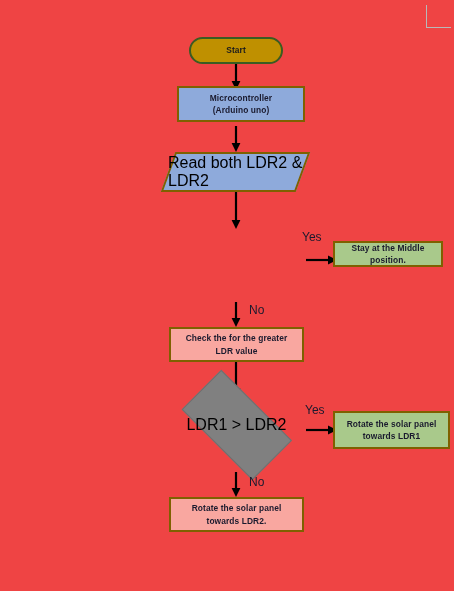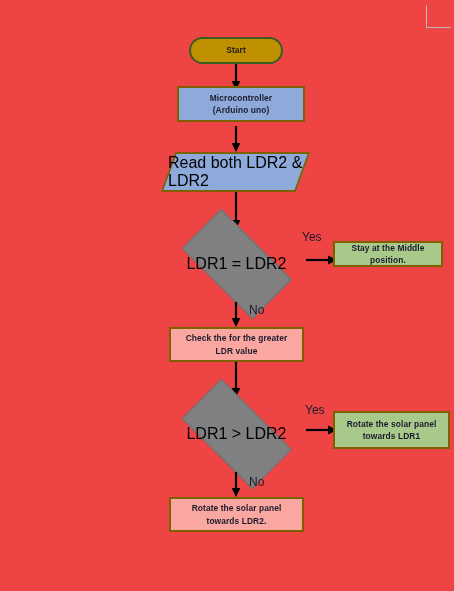--- a/index.html
+++ b/index.html
@@ -161,26 +161,20 @@
     </div>
   </div>
 
   <div class="conn" style="left:230px; top:192px; width:12px; height:38px;">
     <svg width="12" height="38" viewBox="0 0 12 38">
       <line x1="6" y1="0" x2="6" y2="29" stroke="#000000" stroke-width="2.2"></line>
       <polygon points="6,37 1.6,28 10.4,28" fill="#000000"></polygon>
     </svg>
   </div>
 
-  <div class="diamond-wrap" style="left:167px; top:226px; width:139px; height:76px;">
-    <div class="diamond-shape"></div>
-    <div class="diamond-label">
-      <span class="txt">LDR1 = LDR2</span>
-    </div>
-  </div>
 
   <div class="branch-label" style="left:302px; top:230px;">Yes</div>
 
   <div class="conn" style="left:306px; top:254px; width:32px; height:12px;">
     <svg width="32" height="12" viewBox="0 0 32 12">
       <line x1="0" y1="6" x2="23" y2="6" stroke="#000000" stroke-width="2.2"></line>
       <polygon points="31,6 22,1.6 22,10.4" fill="#000000"></polygon>
     </svg>
   </div>
 
@@ -203,21 +197,21 @@
 LDR value</span>
   </div>
 
   <div class="conn" style="left:230px; top:362px; width:12px; height:36px;">
     <svg width="12" height="36" viewBox="0 0 12 36">
       <line x1="6" y1="0" x2="6" y2="27" stroke="#000000" stroke-width="2.2"></line>
       <polygon points="6,35 1.6,26 10.4,26" fill="#000000"></polygon>
     </svg>
   </div>
 
-  <div class="diamond-wrap" style="left:167px; top:396px; width:139px; height:76px;">
+  <div class="diamond-wrap" style="left:167px; top:387px; width:139px; height:76px;">
     <div class="diamond-shape"></div>
     <div class="diamond-label">
       <span class="txt">LDR1 &gt; LDR2</span>
     </div>
   </div>
 
   <div class="branch-label" style="left:305px; top:403px;">Yes</div>
 
   <div class="conn" style="left:306px; top:424px; width:32px; height:12px;">
     <svg width="32" height="12" viewBox="0 0 32 12">

